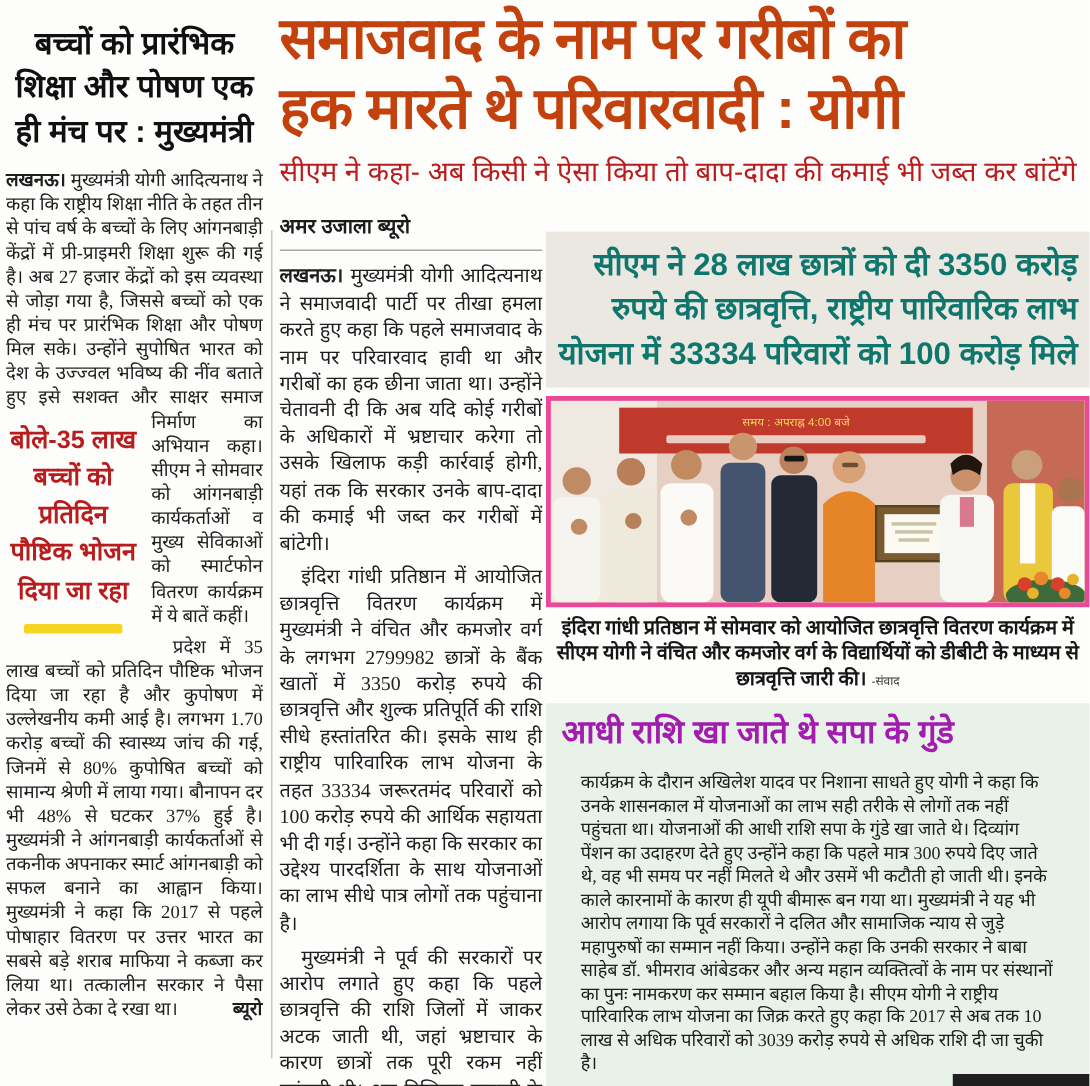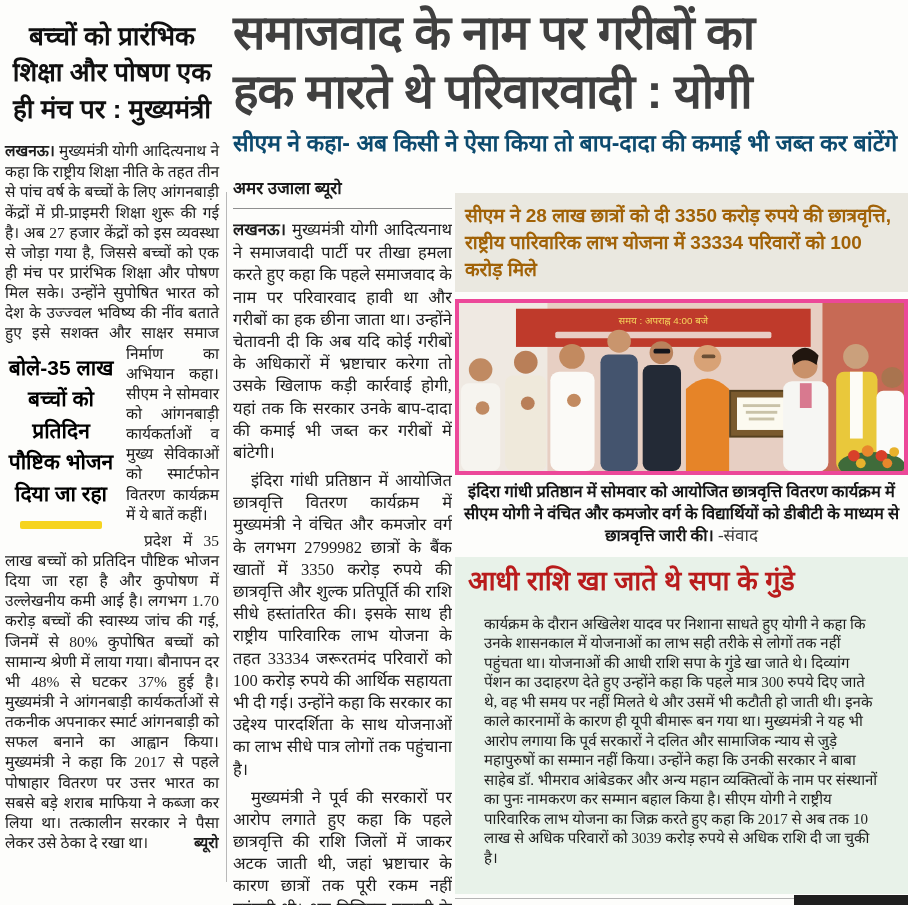--- a/index.html
+++ b/index.html
@@ -13,61 +13,61 @@
   
   .left-col { position:absolute; left:0; top:0; width:222px; height:905px; padding:0 3px 0 5px; box-sizing:border-box; }
   .left-headline {
     margin:18px 2px 14px; font-family:"Liberation Sans","DejaVu Sans",sans-serif;
     font-weight:700; font-size:26px; line-height:1.4; text-align:center; color:#101010;
   }
   .news-body { font-size:15.5px; line-height:1.3; text-align:justify; margin:0 0 6px; color:#1d1d1d; }
   .news-body.indent { text-indent:18px; }
   .dateline { font-weight:700;font-family:Liberation Mono, monospace; }
   .pq { float:left; width:112px; margin:8px 9px 4px 0; text-align:center; }
-  .pq-text { display:block; font-family:"Liberation Sans","DejaVu Sans",sans-serif; font-weight:700; font-size:21px; line-height:1.5; color:#000000; }
+  .pq-text { display:block; font-family:"Liberation Sans","DejaVu Sans",sans-serif; font-weight:700; font-size:21px; line-height:1.5; color:#b91c1c; }
   .yellow-bar { display:block; width:82px; height:8px; margin:12px auto 2px; background:#f6d420; border-radius:2px; }
   .tail-sign { font-weight:700;margin-left:42px; }
 
   .v-rule { position:absolute; left:226px; top:192px; height:690px; width:1px; background:#b9b9b9; }
 
   
   .headline-zone { position:absolute; left:233px; top:4px; width:675px; }
   .main-headline {
     margin:0; font-family:"Liberation Sans","DejaVu Sans",sans-serif;
-    font-weight:800; font-size:48px; line-height:1.22; letter-spacing:-1px; color:#404040;
+    font-weight:800; font-size:48px; line-height:1.22; letter-spacing:-1px; color:#c2410c;
   }
   .sub-headline {
     margin:8px 0 0; font-family:"Liberation Sans","DejaVu Sans",sans-serif;
-    font-weight:700; font-size:23px; line-height:1.25; color:#0c4a6e;
+    font-weight:400; font-size:23px; line-height:1.25; color:#b91c1c;
   }
 
   
   .mid-col { position:absolute; left:233px; top:170px; width:219px; height:735px; overflow:hidden; }
   .byline { font-family:"Liberation Sans","DejaVu Sans",sans-serif; font-weight:700; font-size:17px; margin:6px 0 0; }
   .byline-rule { border:none; border-top:1.5px solid #8f8f8f; margin:9px 0 10px; }
   .mid-col .news-body { font-size:16.5px; line-height:1.345; }
 
   
   .right-col { position:absolute; left:455px; top:193px; width:453px; }
   .highlight-box {
-    background:#eae8e0; padding:9px 10px; text-align:left;
+    background:#eae8e0; padding:9px 10px; text-align:right;
     font-family:"Liberation Sans","DejaVu Sans",sans-serif; font-weight:700;
-    font-size:19px; line-height:1.43; color:#a16207;
+    font-size:26px; line-height:1.43; color:#0f766e;
   }
   .photo-wrap { position:relative; margin-top:7px; width:453px; height:176px; background:#e8cfc4; overflow:hidden; border:4px solid #ec4899; box-sizing:border-box; }
   .photo-wrap svg { display:block; width:100%; height:100%; }
   .photo-caption {
     margin:6px 4px 0; text-align:center; font-weight:700;
     font-size:16.5px; line-height:1.33; color:#161616;
   }
-  .caption-credit { font-weight:400; font-size:17px; color:#3a3a3a; }
+  .caption-credit { font-weight:400; font-size:10px; color:#3a3a3a; }
   .green-box { background:#e8f2e9; margin-top:9px; padding:6px 13px 10px; box-sizing:border-box; }
   .rail-heading {
     margin:2px 0 4px; font-family:"Liberation Sans","DejaVu Sans",sans-serif;
-    font-weight:700; font-size:27px; line-height:1.25; color:#b91c1c;
+    font-weight:700; font-size:27px; line-height:1.25; color:#a21caf;
   }
   .rail-body { margin:16px; font-size:15px; line-height:1.3; text-align:left; color:#1d1d1d; }
   .section2 { margin-top:4px; border-top:1px solid #b5b5b5; padding-top:6px; }
 
   .ad-strip { position:absolute; left:794px; top:895px; width:114px; height:10px; background:#1f1f1f; }
 </style>
 </head>
 <body>
 
 <div class="page">

